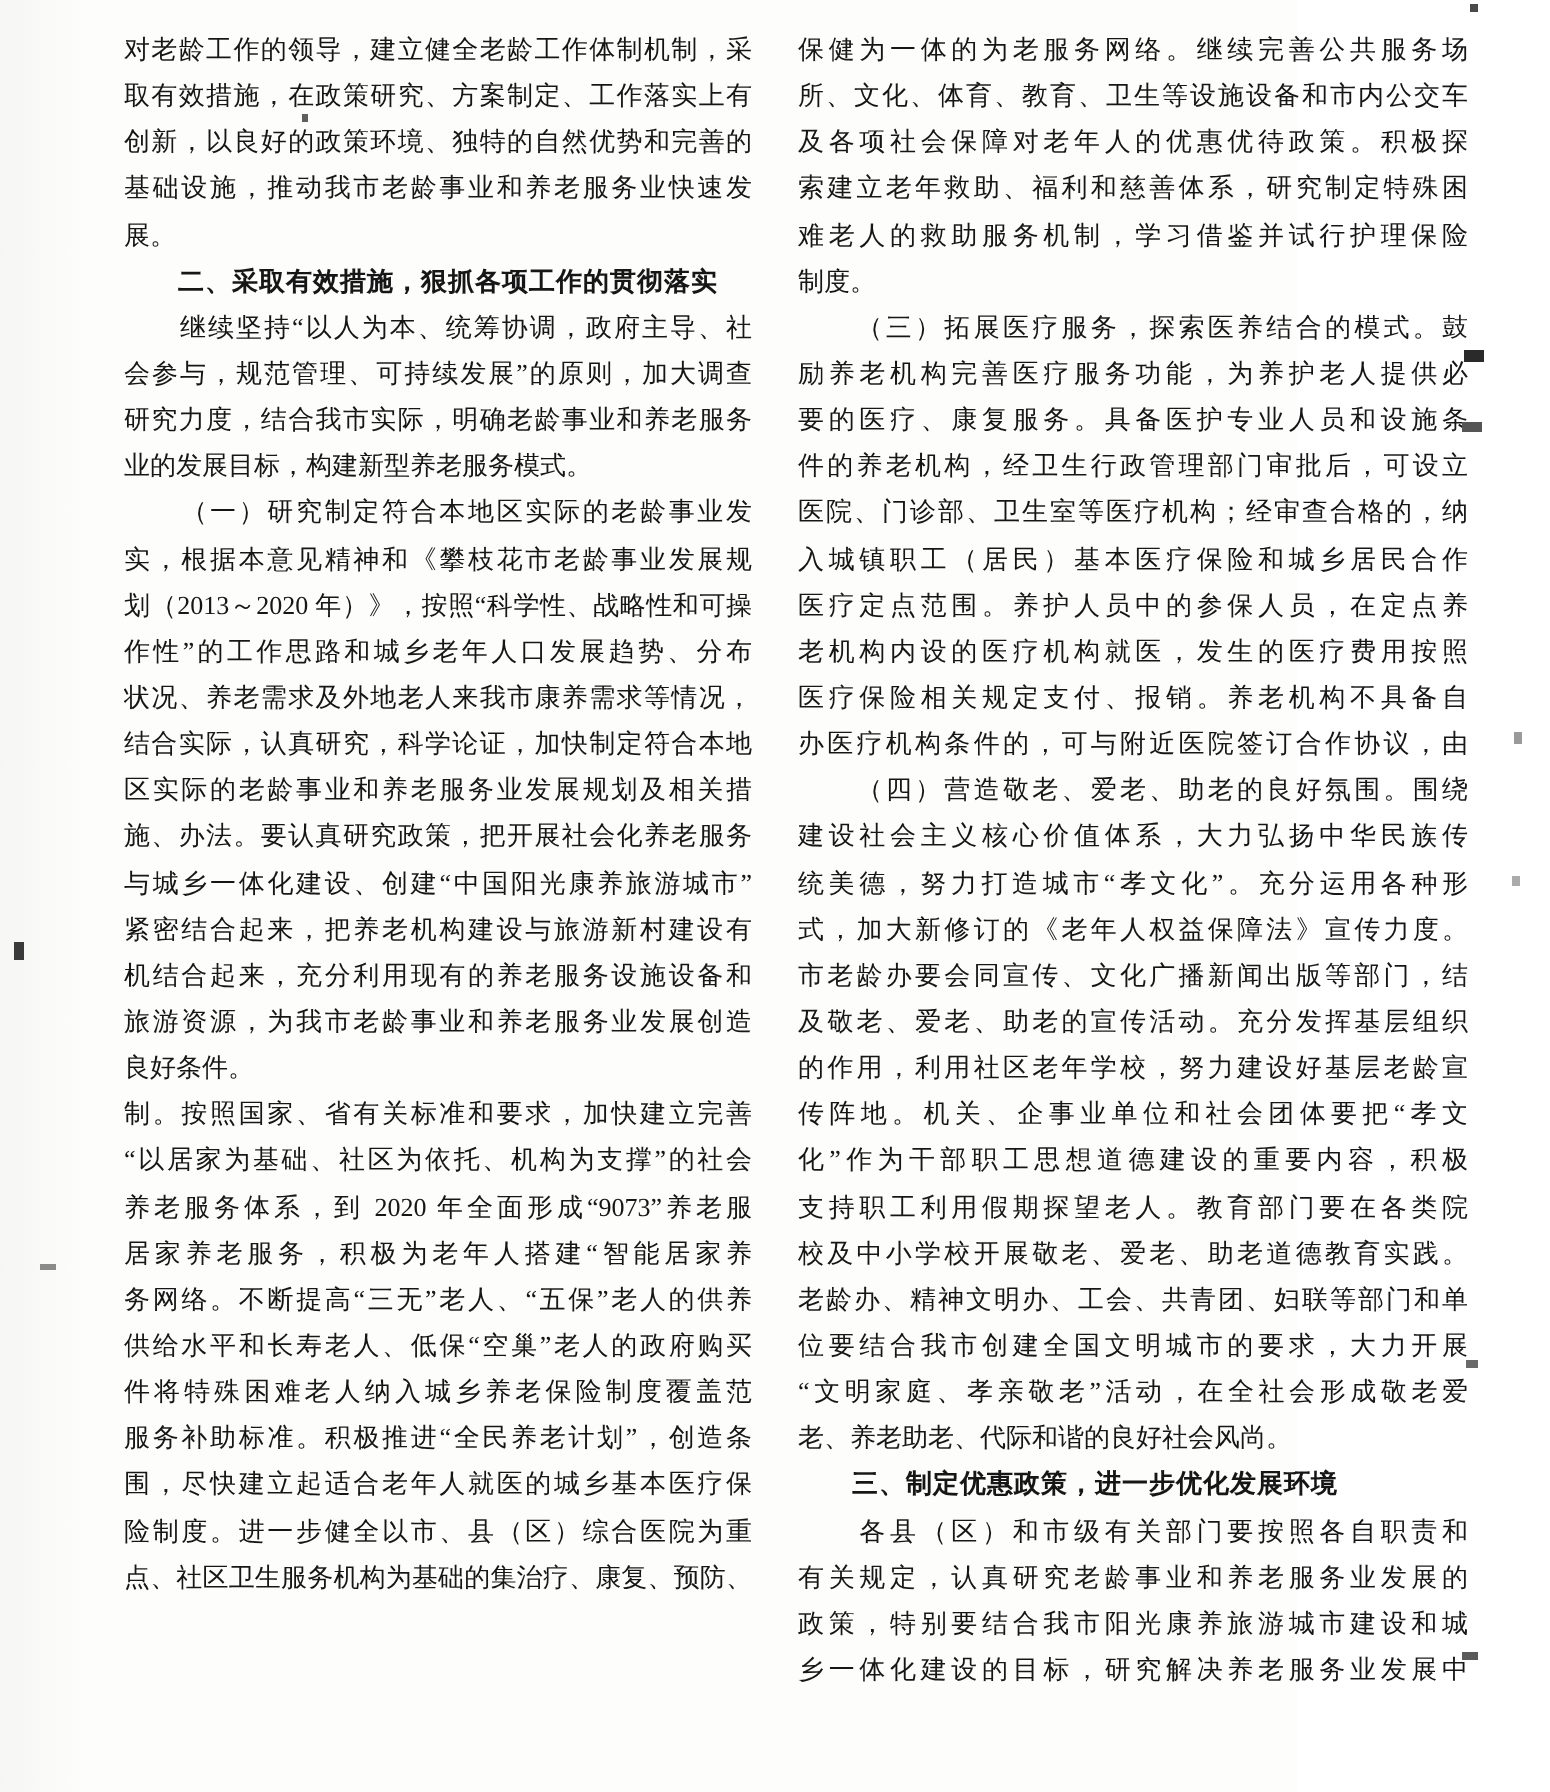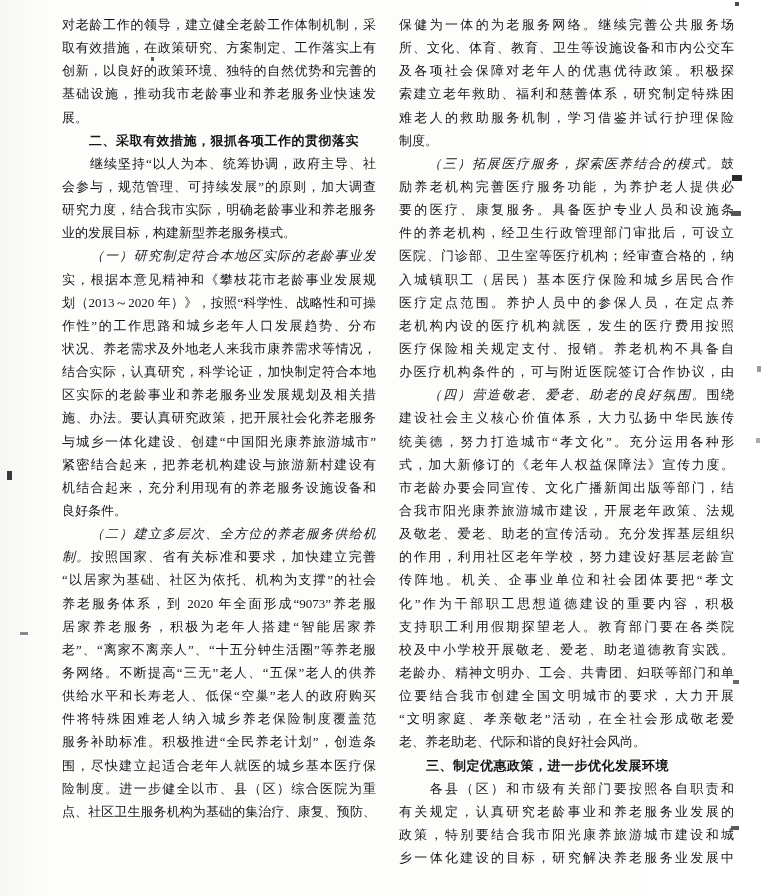--- a/index.html
+++ b/index.html
@@ -28,21 +28,21 @@
     white-space:normal;
     overflow:hidden;
   }
   .line.end{text-align-last:left;}
   .line.b{
     font-family:"Liberation Sans","DejaVu Sans",sans-serif;
     font-weight:bold;
     font-size:13px;
     letter-spacing:0.5px;
   }
-  .k{font-style:italic;}
+  .k{}
   .speck{position:absolute;display:block;}
 </style>
 </head>
 <body>
 
 <div class="page">
   <div class="col col-left">
       <div class="line">对老龄工作的领导，建立健全老龄工作体制机制，采</div>
       <div class="line">取有效措施，在政策研究、方案制定、工作落实上有</div>
       <div class="line">创新，以良好的政策环境、独特的自然优势和完善的</div>
@@ -57,27 +57,26 @@
       <div class="line">实，根据本意见精神和《攀枝花市老龄事业发展规</div>
       <div class="line">划（2013～2020 年）》，按照“科学性、战略性和可操</div>
       <div class="line">作性”的工作思路和城乡老年人口发展趋势、分布</div>
       <div class="line">状况、养老需求及外地老人来我市康养需求等情况，</div>
       <div class="line">结合实际，认真研究，科学论证，加快制定符合本地</div>
       <div class="line">区实际的老龄事业和养老服务业发展规划及相关措</div>
       <div class="line">施、办法。要认真研究政策，把开展社会化养老服务</div>
       <div class="line">与城乡一体化建设、创建“中国阳光康养旅游城市”</div>
       <div class="line">紧密结合起来，把养老机构建设与旅游新村建设有</div>
       <div class="line">机结合起来，充分利用现有的养老服务设施设备和</div>
+      <div class="line">旅游资源，为我市老龄事业和养老服务业发展创造</div>
       <div class="line end">良好条件。</div>
-      <div class="line k">　　（二）建立多层次、全方位的养老服务供给机</div>
       <div class="line"><span class="k">制。</span><span>按照国家、省有关标准和要求，加快建立完善</span></div>
       <div class="line">“以居家为基础、社区为依托、机构为支撑”的社会</div>
       <div class="line">养老服务体系，到 2020 年全面形成“9073”养老服</div>
       <div class="line">居家养老服务，积极为老年人搭建“智能居家养</div>
-      <div class="line">老”、“离家不离亲人”、“十五分钟生活圈”等养老服</div>
       <div class="line">务网络。不断提高“三无”老人、“五保”老人的供养</div>
       <div class="line">供给水平和长寿老人、低保“空巢”老人的政府购买</div>
       <div class="line">件将特殊困难老人纳入城乡养老保险制度覆盖范</div>
       <div class="line">服务补助标准。积极推进“全民养老计划”，创造条</div>
       <div class="line">围，尽快建立起适合老年人就医的城乡基本医疗保</div>
       <div class="line">险制度。进一步健全以市、县（区）综合医院为重</div>
       <div class="line">点、社区卫生服务机构为基础的集治疗、康复、预防、</div>
     </div>
   <div class="col col-right">
       <div class="line">保健为一体的为老服务网络。继续完善公共服务场</div>
@@ -94,21 +93,20 @@
       <div class="line">入城镇职工（居民）基本医疗保险和城乡居民合作</div>
       <div class="line">医疗定点范围。养护人员中的参保人员，在定点养</div>
       <div class="line">老机构内设的医疗机构就医，发生的医疗费用按照</div>
       <div class="line">医疗保险相关规定支付、报销。养老机构不具备自</div>
       <div class="line">办医疗机构条件的，可与附近医院签订合作协议，由</div>
       <div class="line"><span class="k">　　（四）营造敬老、爱老、助老的良好氛围。</span><span>围绕</span></div>
       <div class="line">建设社会主义核心价值体系，大力弘扬中华民族传</div>
       <div class="line">统美德，努力打造城市“孝文化”。充分运用各种形</div>
       <div class="line">式，加大新修订的《老年人权益保障法》宣传力度。</div>
       <div class="line">市老龄办要会同宣传、文化广播新闻出版等部门，结</div>
-      <div class="line">合我市阳光康养旅游城市建设，开展老年政策、法规</div>
       <div class="line">及敬老、爱老、助老的宣传活动。充分发挥基层组织</div>
       <div class="line">的作用，利用社区老年学校，努力建设好基层老龄宣</div>
       <div class="line">传阵地。机关、企事业单位和社会团体要把“孝文</div>
       <div class="line">化”作为干部职工思想道德建设的重要内容，积极</div>
       <div class="line">支持职工利用假期探望老人。教育部门要在各类院</div>
       <div class="line">校及中小学校开展敬老、爱老、助老道德教育实践。</div>
       <div class="line">老龄办、精神文明办、工会、共青团、妇联等部门和单</div>
       <div class="line">位要结合我市创建全国文明城市的要求，大力开展</div>
       <div class="line">“文明家庭、孝亲敬老”活动，在全社会形成敬老爱</div>
       <div class="line end">老、养老助老、代际和谐的良好社会风尚。</div>

